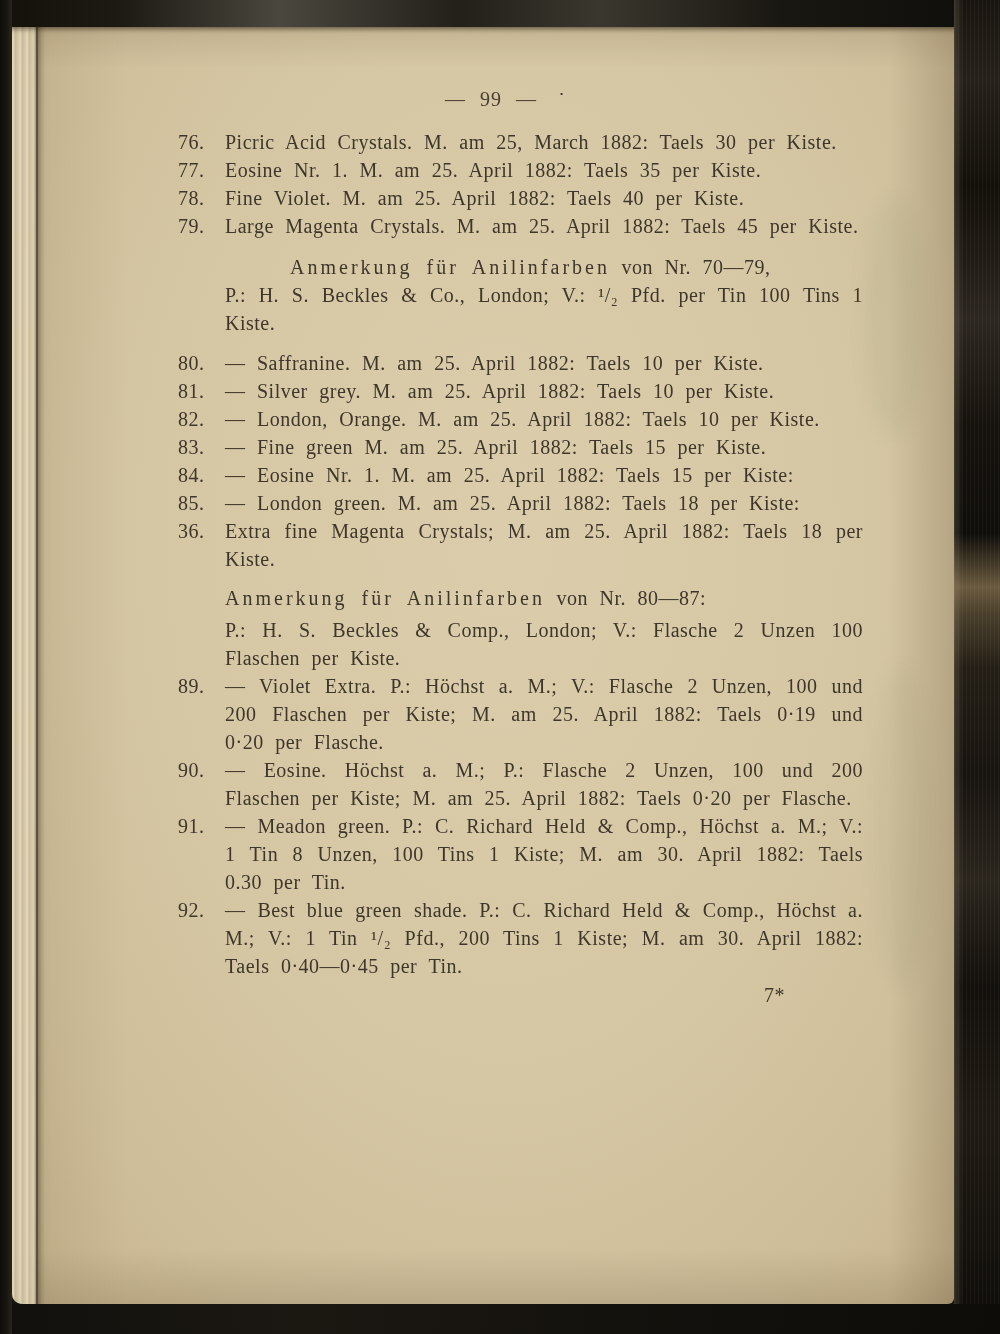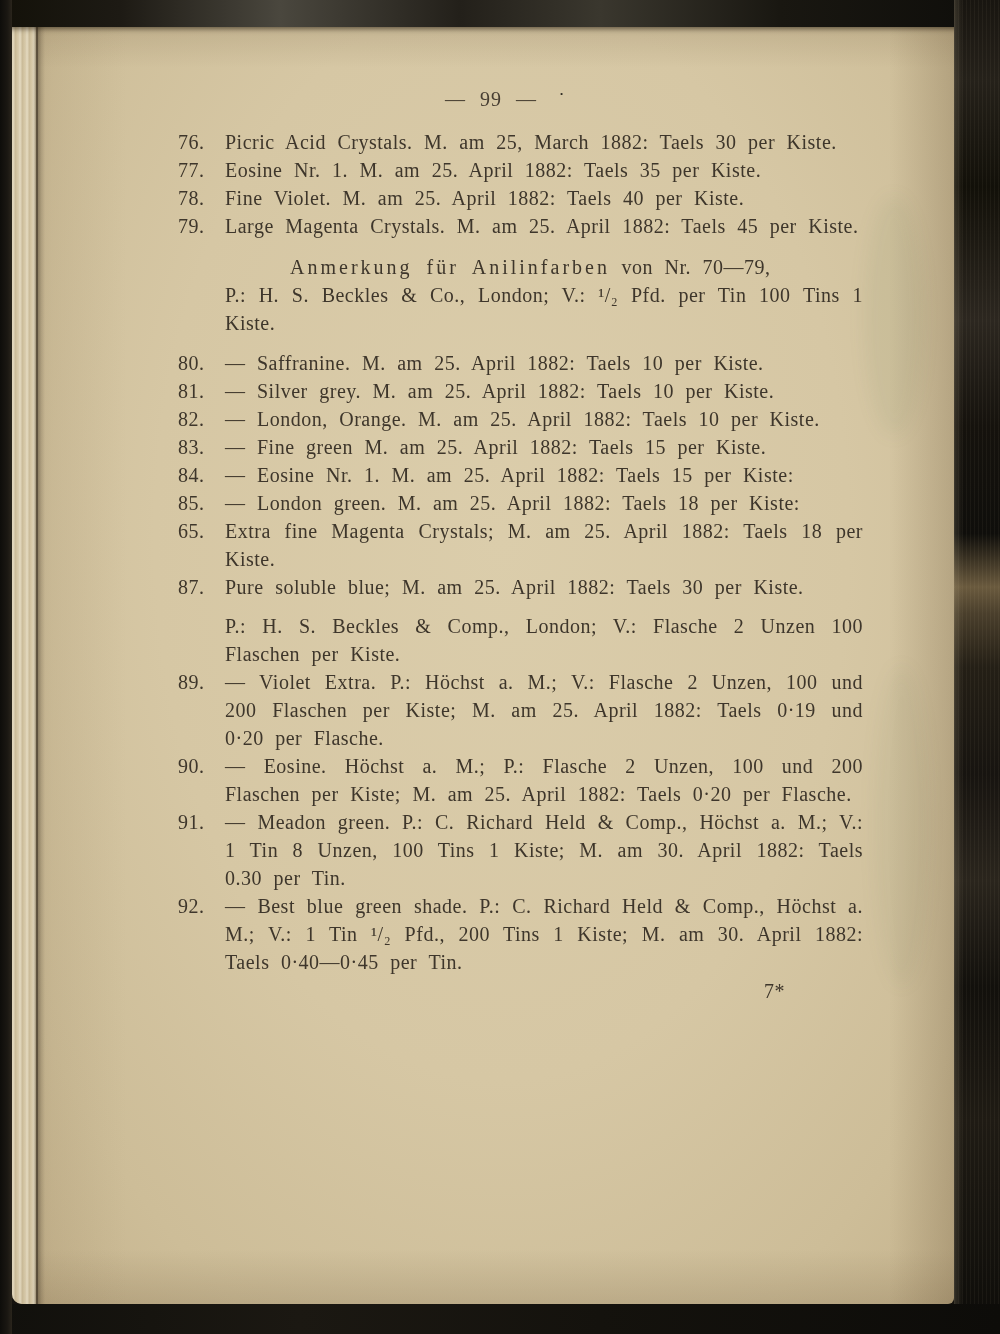--- a/index.html
+++ b/index.html
@@ -178,29 +178,26 @@
       </div>
       <div class="entry">
         <span class="enum">84.</span>
         <span class="etext">— Eosine Nr. 1. M. am 25. April 1882: Taels 15 per Kiste:</span>
       </div>
       <div class="entry">
         <span class="enum">85.</span>
         <span class="etext">— London green. M. am 25. April 1882: Taels 18 per Kiste:</span>
       </div>
       <div class="entry">
-        <span class="enum">65.</span>
+        <span class="enum">36.</span>
         <span class="etext">Extra fine Magenta Crystals; M. am 25. April 1882: Taels 18 per Kiste.</span>
       </div>
-      <div class="entry">
-        <span class="enum">87.</span>
-        <span class="etext">Pure soluble blue; M. am 25. April 1882: Taels 30 per Kiste.</span>
-      </div>
 
       <div class="note-b">
+        <div class="note-heading"><span class="spaced">Anmerkung für Anilinfarben</span><span> von Nr. 80—87:</span></div>
         <div class="note-body">P.: H. S. Beckles &amp; Comp., London; V.: Flasche 2 Unzen 100 Flaschen per Kiste.</div>
       </div>
 
       <div class="entry">
         <span class="enum">89.</span>
         <span class="etext">— Violet Extra. P.: Höchst a. M.; V.: Flasche 2 Unzen, 100 und 200 Flaschen per Kiste; M. am 25. April 1882: Taels 0·19 und 0·20 per Flasche.</span>
       </div>
       <div class="entry">
         <span class="enum">90.</span>
         <span class="etext">— Eosine. Höchst a. M.; P.: Flasche 2 Unzen, 100 und 200 Flaschen per Kiste; M. am 25. April 1882: Taels 0·20 per Flasche.</span>

